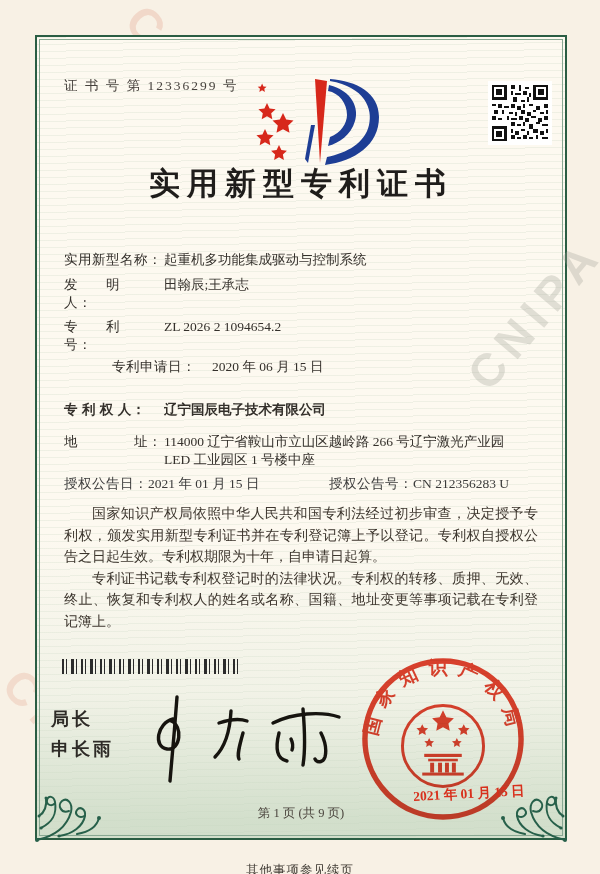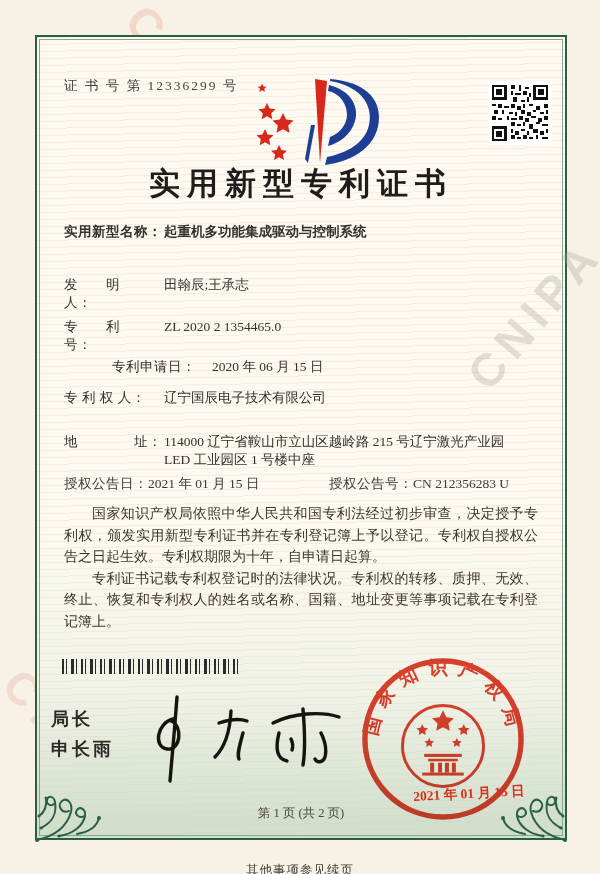--- a/index.html
+++ b/index.html
@@ -165,37 +165,37 @@
       </g>
       <g fill="#1e3e95">
         <path d="M99 8 C 134 14 142 36 138 52 C 134 70 116 80 96 84 L 94 92 C 124 88 148 72 148 44 C 148 20 126 8 99 6 Z"></path>
         <path d="M98 12 C 122 18 128 36 124 48 C 120 62 108 70 97 73 L 99 64 C 110 60 116 50 116 42 C 116 30 108 20 97 18 Z"></path>
         <polygon points="80,52 84,52 77,90 74,86"></polygon>
       </g>
     </svg>
 
     <div class="abs title">实用新型专利证书</div>
 
-    <div class="abs row" style="top:186px;font-weight:bold;">
+    <div class="abs row" style="top:214px;">
       <span class="flabel">实用新型名称：</span><span class="fvalue">起重机多功能集成驱动与控制系统</span>
     </div>
     <div class="abs row" style="top:239px;">
       <span class="flabel">发　　明　　人：</span><span class="fvalue">田翰辰;王承志</span>
     </div>
     <div class="abs row" style="top:281px;">
-      <span class="flabel">专　　利　　号：</span><span class="fvalue">ZL 2020 2 1354465.0</span>
+      <span class="flabel">专　　利　　号：</span><span class="fvalue">ZL 2026 2 1094654.2</span>
     </div>
     <div class="abs row" style="top:321px;margin-left:48px;">
       <span class="flabel">专利申请日：</span><span class="fvalue">2020 年 06 月 15 日</span>
     </div>
-    <div class="abs row" style="top:352px;">
+    <div class="abs row" style="top:364px;font-weight:bold;">
       <span class="flabel">专 利 权 人：</span><span class="fvalue">辽宁国辰电子技术有限公司</span>
     </div>
     <div class="abs row" style="top:396px;">
-      <span class="flabel">地　　　　址：</span><span class="fvalue"><span style="display:block;">114000 辽宁省鞍山市立山区越岭路 215 号辽宁激光产业园</span><span style="display:block;">LED 工业园区 1 号楼中座</span></span>
+      <span class="flabel">地　　　　址：</span><span class="fvalue"><span style="display:block;">114000 辽宁省鞍山市立山区越岭路 266 号辽宁激光产业园</span><span style="display:block;">LED 工业园区 1 号楼中座</span></span>
     </div>
 
     <div class="abs grant-left">
       <span class="glabel">授权公告日：</span><span>2021 年 01 月 15 日</span>
     </div>
     <div class="abs grant-right">
       <span class="glabel">授权公告号：</span><span>CN 212356283 U</span>
     </div>
 
     <div class="abs paras">
@@ -240,21 +240,21 @@
         <rect x="70" y="105" width="30" height="2.6"></rect>
         <rect x="72" y="109" width="4" height="10"></rect>
         <rect x="80" y="109" width="4" height="10"></rect>
         <rect x="87" y="109" width="4" height="10"></rect>
         <rect x="94" y="109" width="4" height="10"></rect>
         <rect x="64" y="119" width="42" height="3"></rect>
       </g>
     </svg>
     <div class="abs seal-date">2021 年 01 月 15 日</div>
 
-    <div class="abs page-no">第 1 页 (共 2 页)</div>
+    <div class="abs page-no">第 1 页 (共 9 页)</div>
 
     <svg class="abs flourish bl" viewBox="0 0 74 74">
       <g fill="none" stroke="#27604a" stroke-width="2" stroke-linecap="round">
         <path d="M4 70 C 22 66 34 56 38 42 C 40 33 34 27 29 31 C 24 35 28 44 36 41"></path>
         <path d="M8 58 C 20 52 24 44 22 32 C 21 26 15 25 14 30 C 13 35 19 37 22 33"></path>
         <path d="M26 66 C 40 64 50 56 52 46 C 53 39 47 36 44 40 C 41 44 46 49 51 46"></path>
         <path d="M44 64 C 56 62 64 56 66 48"></path>
         <path d="M6 46 C 12 42 14 36 13 28"></path>
       </g>
       <g fill="#27604a">

